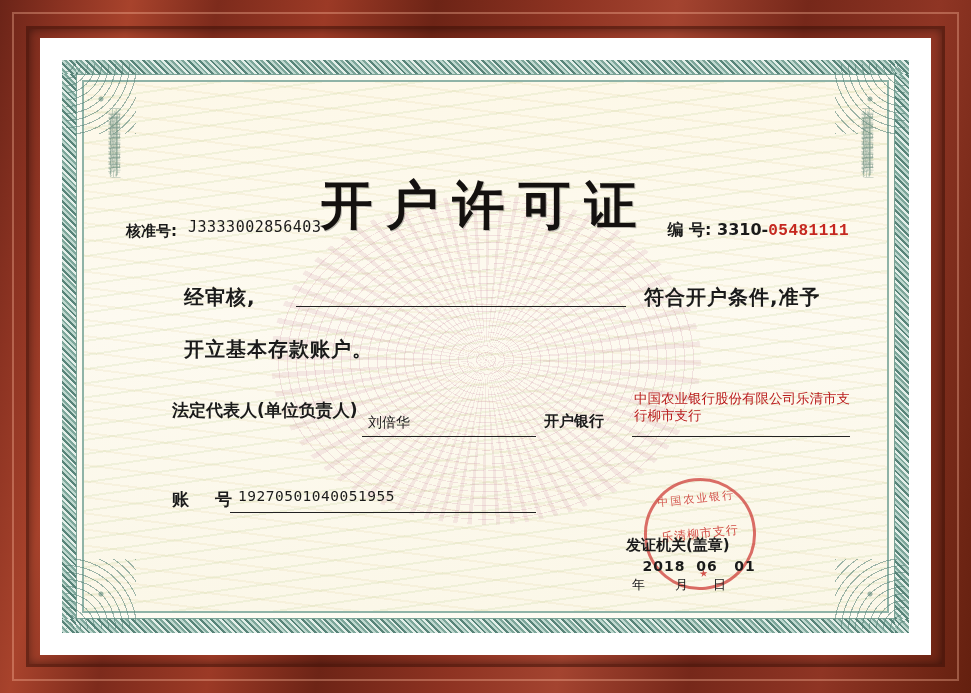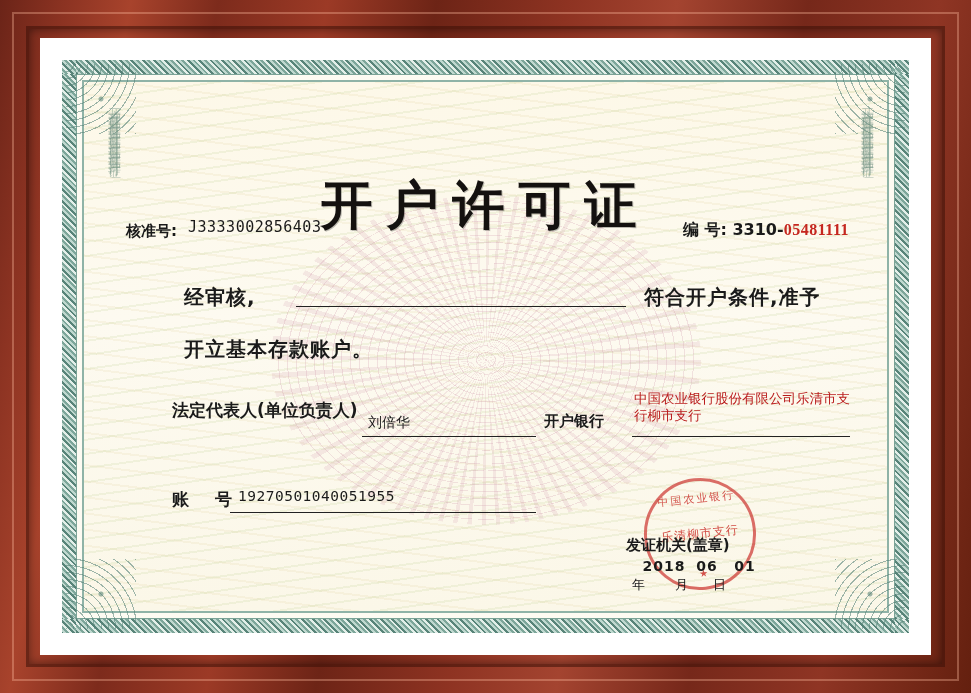--- a/index.html
+++ b/index.html
@@ -173,21 +173,21 @@
   }
   .row-serial {
     position: absolute;
     right: 22px; top: 126px;
     font-size: 16px;
     font-weight: bold;
     white-space: nowrap;
   }
   .serial-red {
     color: #c5271f;
-    font-family: Liberation Serif, serif;
+    font-family: Liberation Mono, monospace;
     letter-spacing: 0.5px;
   }
 
   .para1 {
     position: absolute;
     left: 84px; top: 190px;
     font-size: 20px;
     font-weight: bold;
     letter-spacing: 1px;
   }

